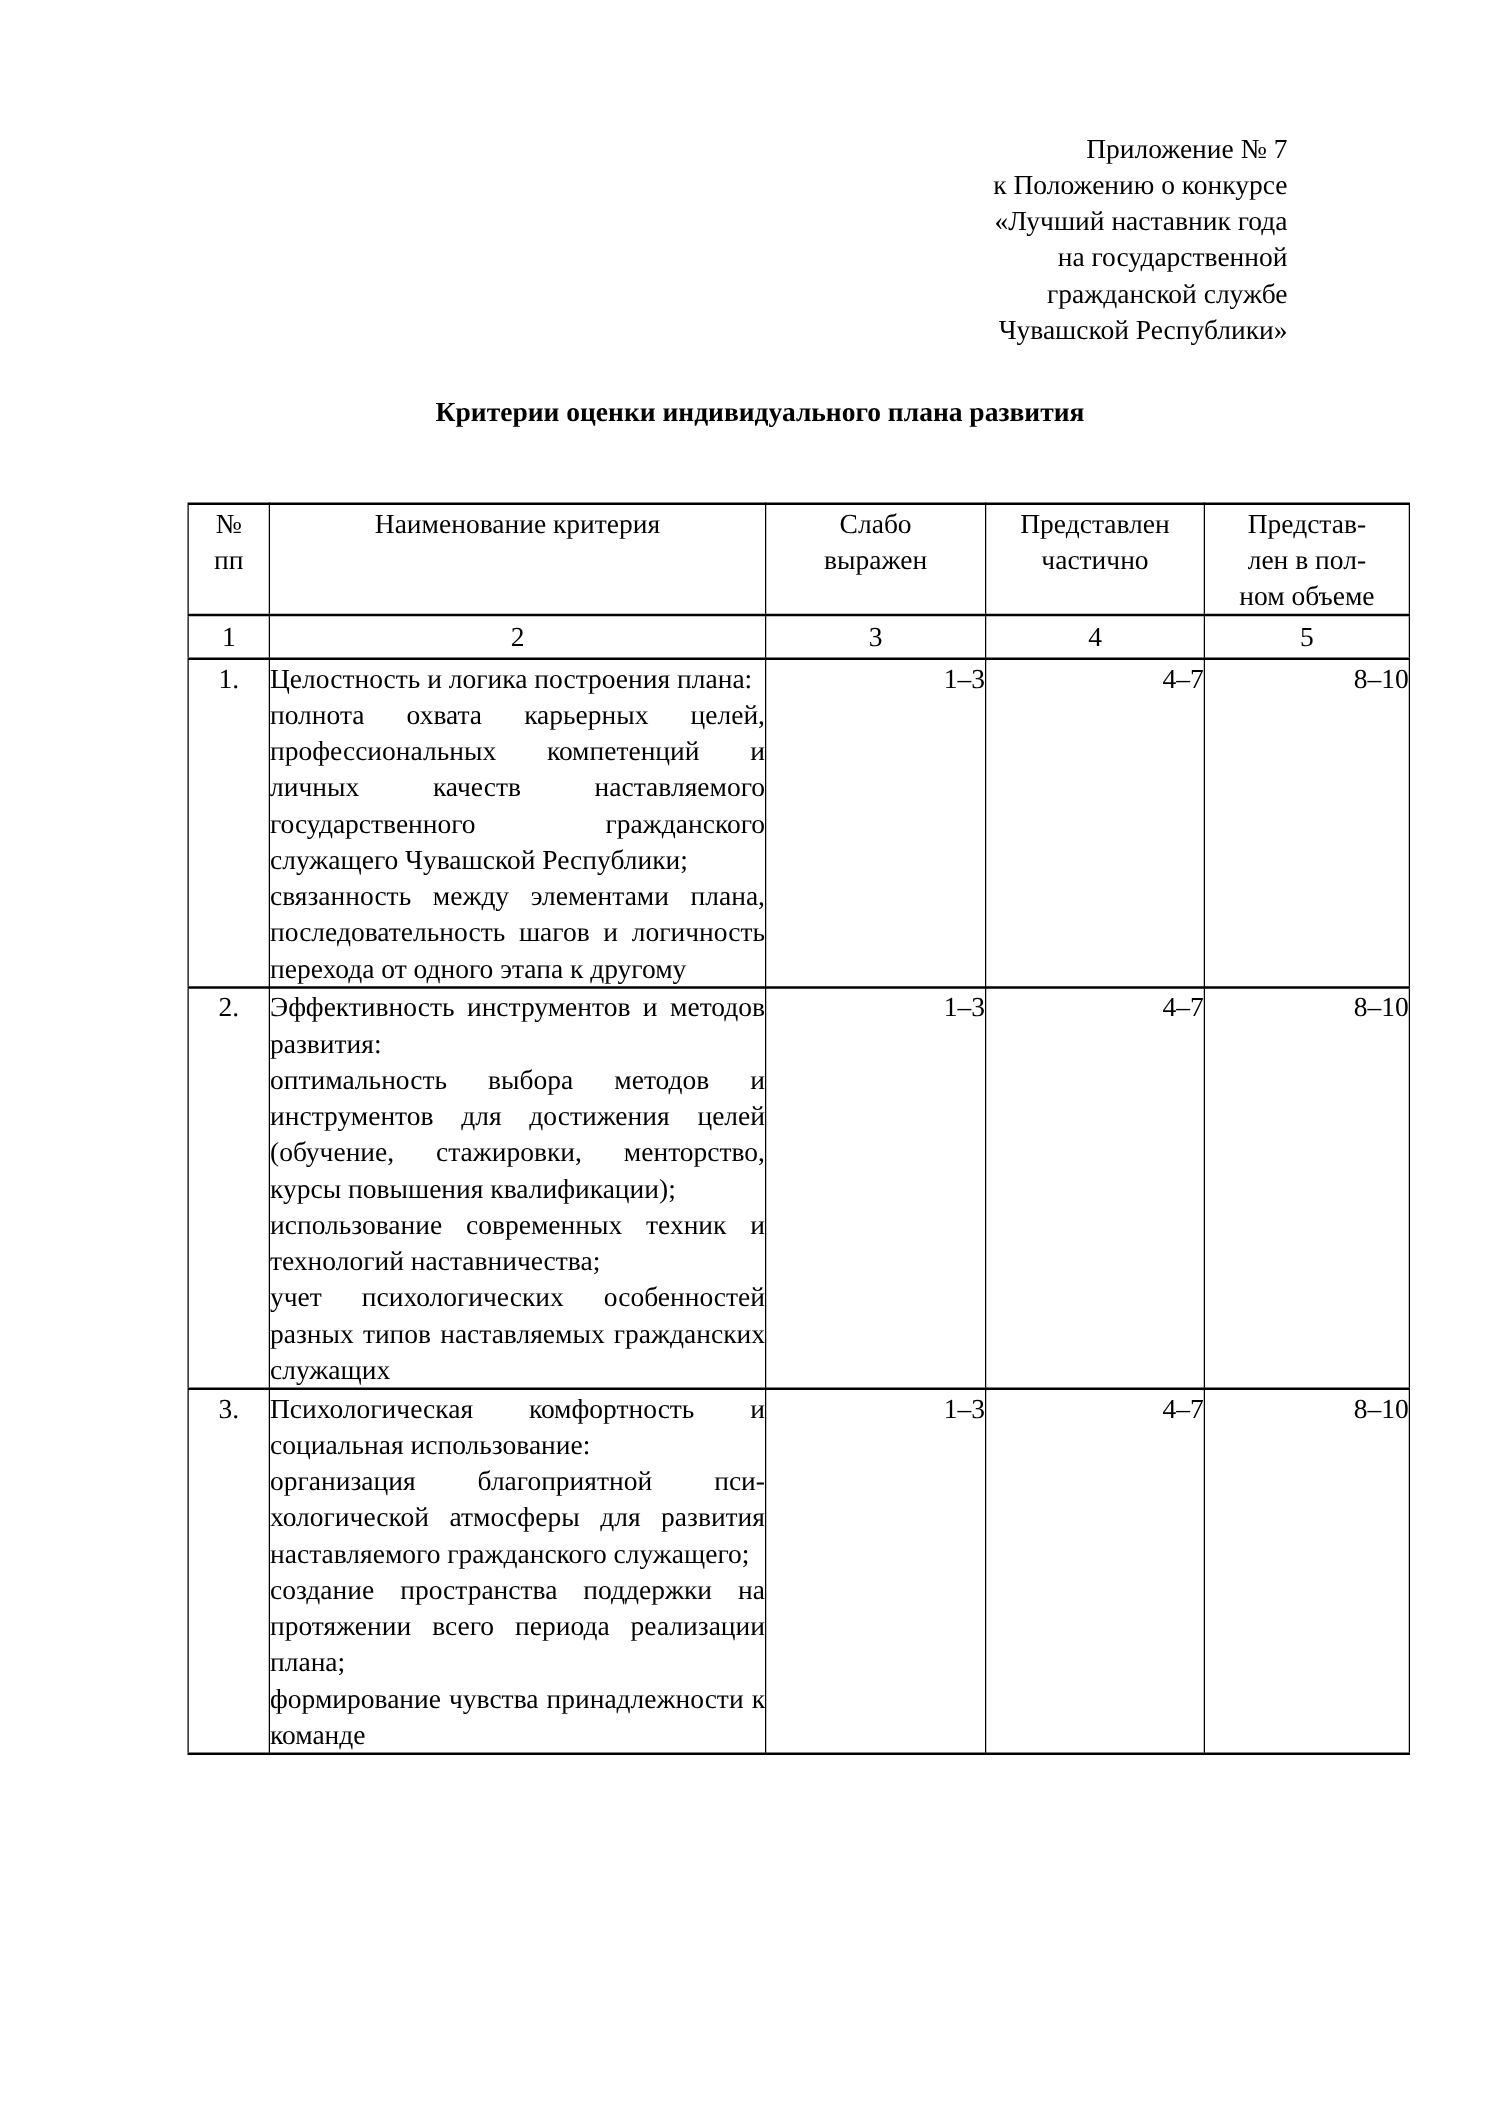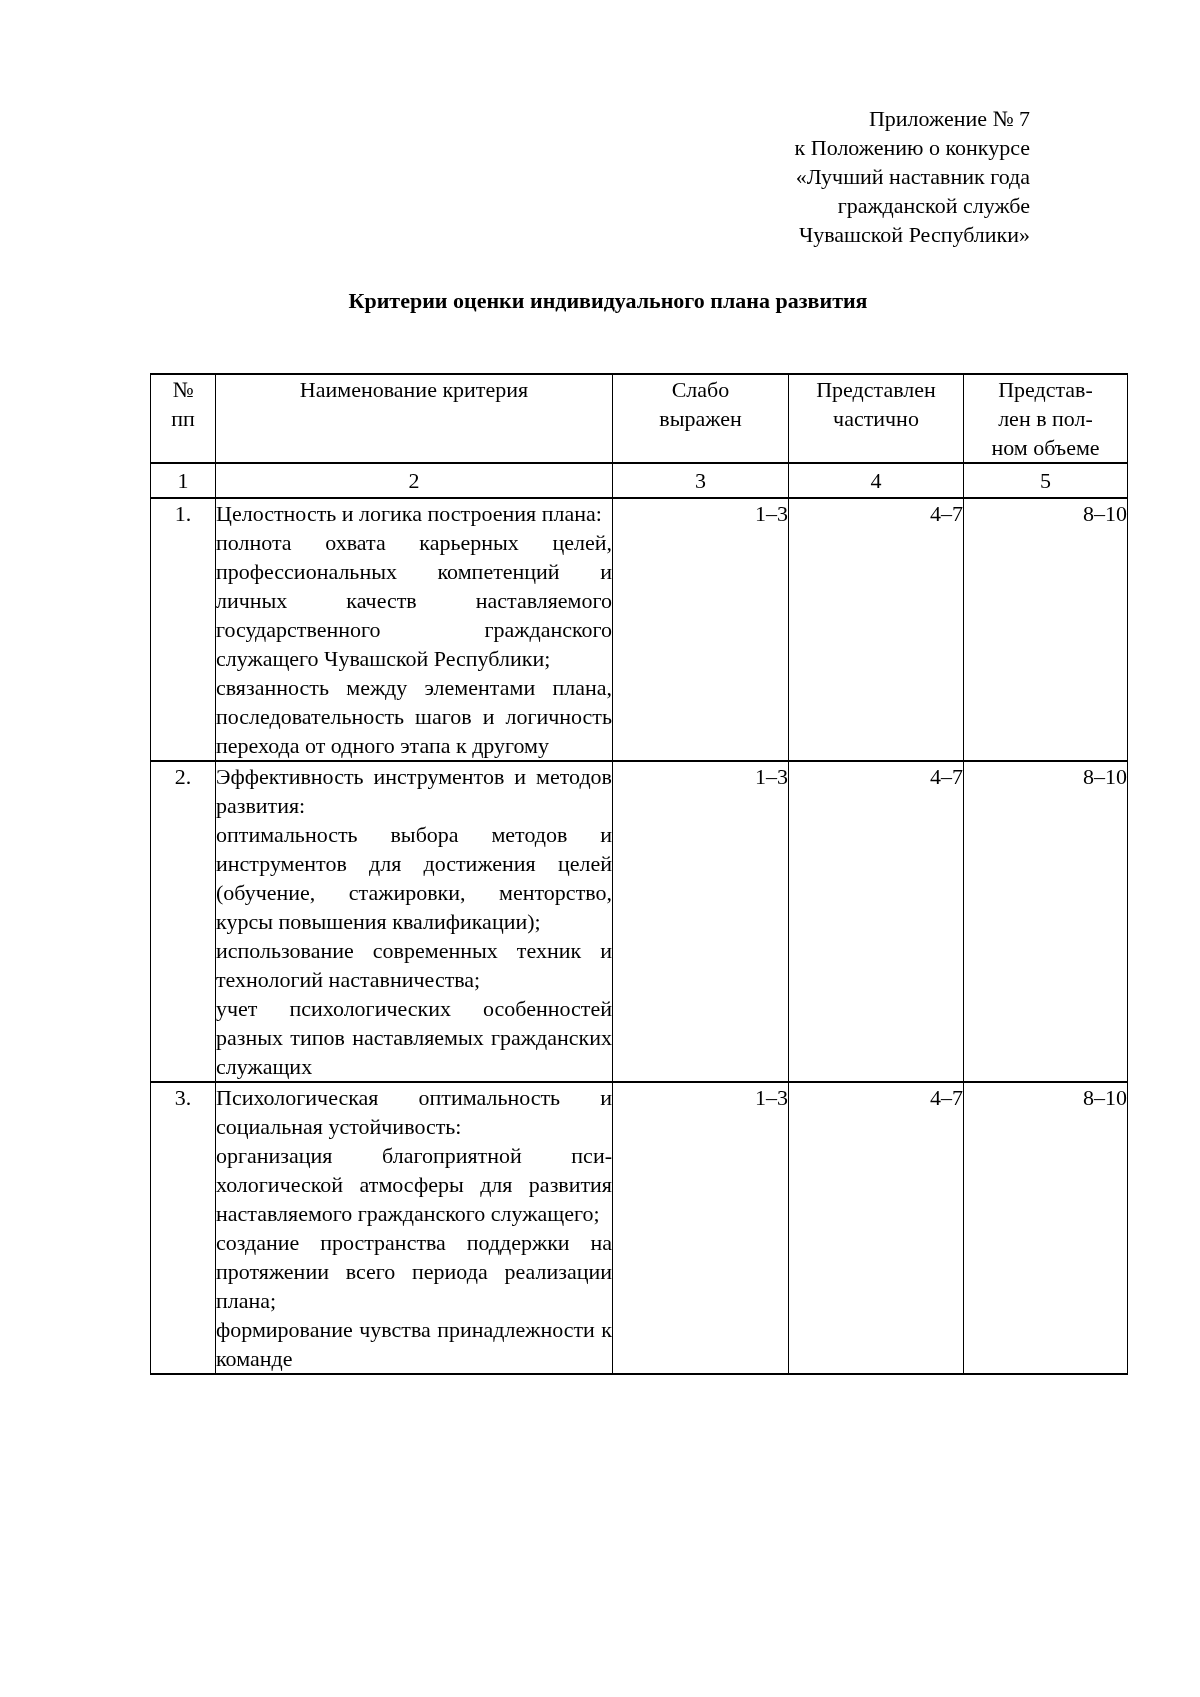--- a/index.html
+++ b/index.html
@@ -74,20 +74,21 @@
 </style>
 </head>
 <body>
 
 <div class="page">
 
   <div class="appendix">
       <div>Приложение № 7</div>
       <div>к Положению о конкурсе</div>
       <div>«Лучший наставник года</div>
+      <div>на государственной</div>
       <div>гражданской службе</div>
       <div>Чувашской Республики»</div>
     </div>
 
   <div class="doc-title">Критерии оценки индивидуального плана развития</div>
 
   <table class="criteria">
     <colgroup>
       <col style="width:65px">
       <col style="width:397px">
@@ -136,21 +137,21 @@
             <p>использование современных техник и технологий наставни­чества;</p>
             <p>учет психологических особенно­стей разных типов наставляемых гражданских служащих</p>
           </td>
           <td class="c-score">1–3</td>
           <td class="c-score">4–7</td>
           <td class="c-score">8–10</td>
         </tr>
         <tr>
           <td class="c-num">3.</td>
           <td class="c-crit">
-            <p>Психологическая оптимальность и социальная устойчивость:</p>
+            <p>Психологическая комфортность и социальная использование:</p>
             <p>организация благоприятной пси­хологической атмосферы для развития наставляемого граж­данского служащего;</p>
             <p>создание пространства поддерж­ки на протяжении всего периода реализации плана;</p>
             <p>формирование чувства принад­лежности к команде</p>
           </td>
           <td class="c-score">1–3</td>
           <td class="c-score">4–7</td>
           <td class="c-score">8–10</td>
         </tr>
       </tbody>
   </table>

